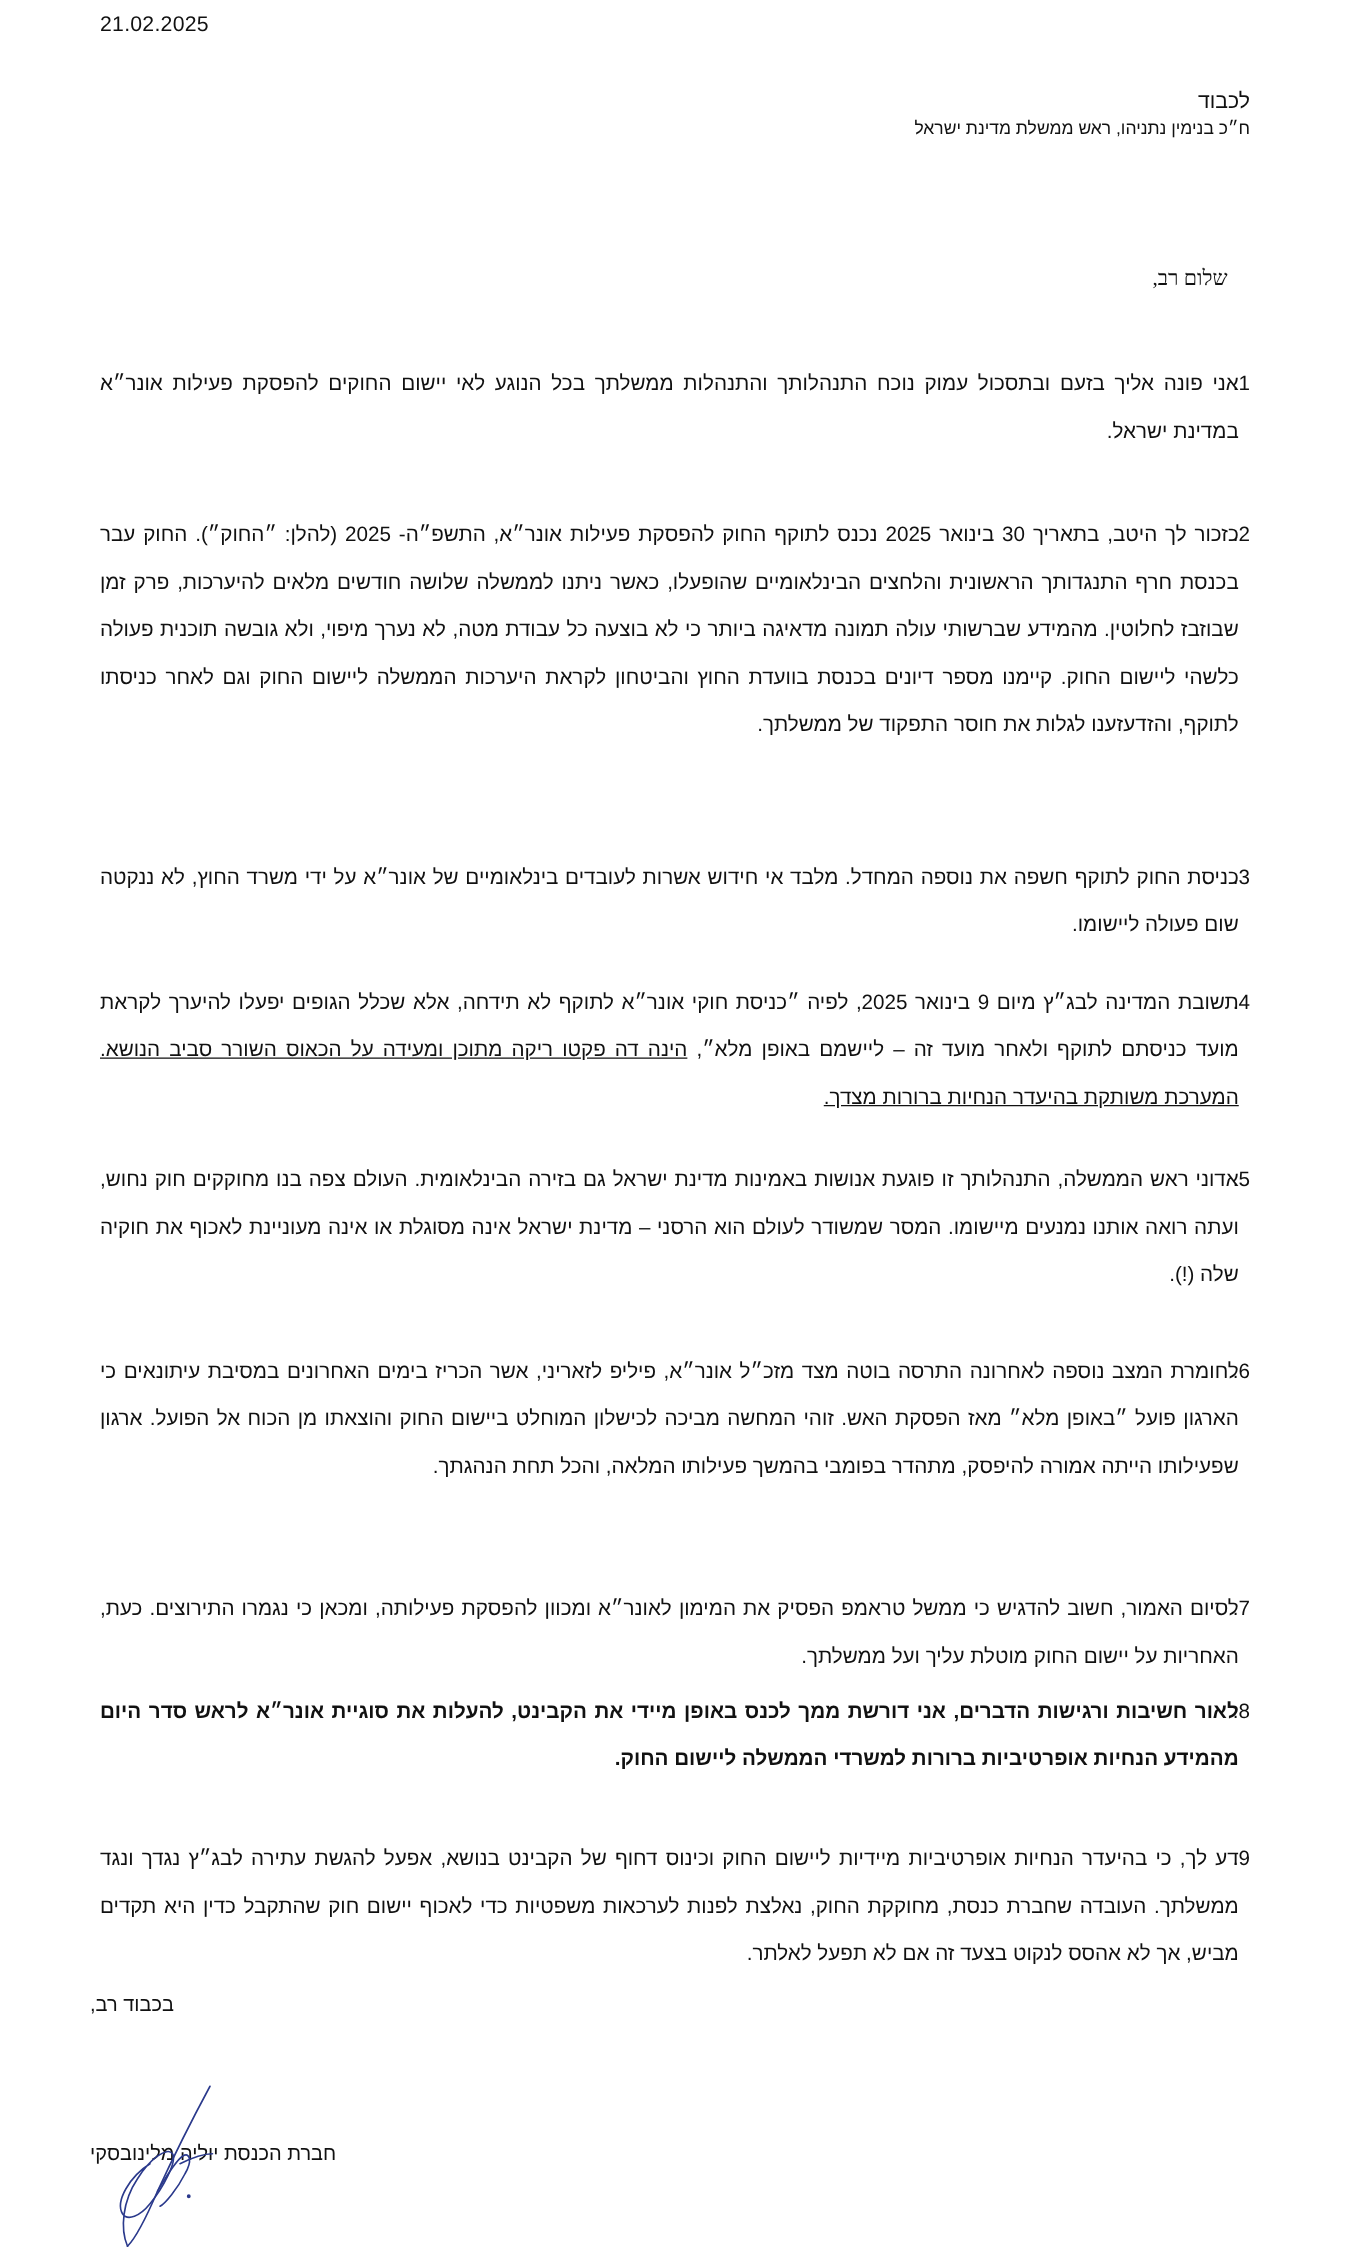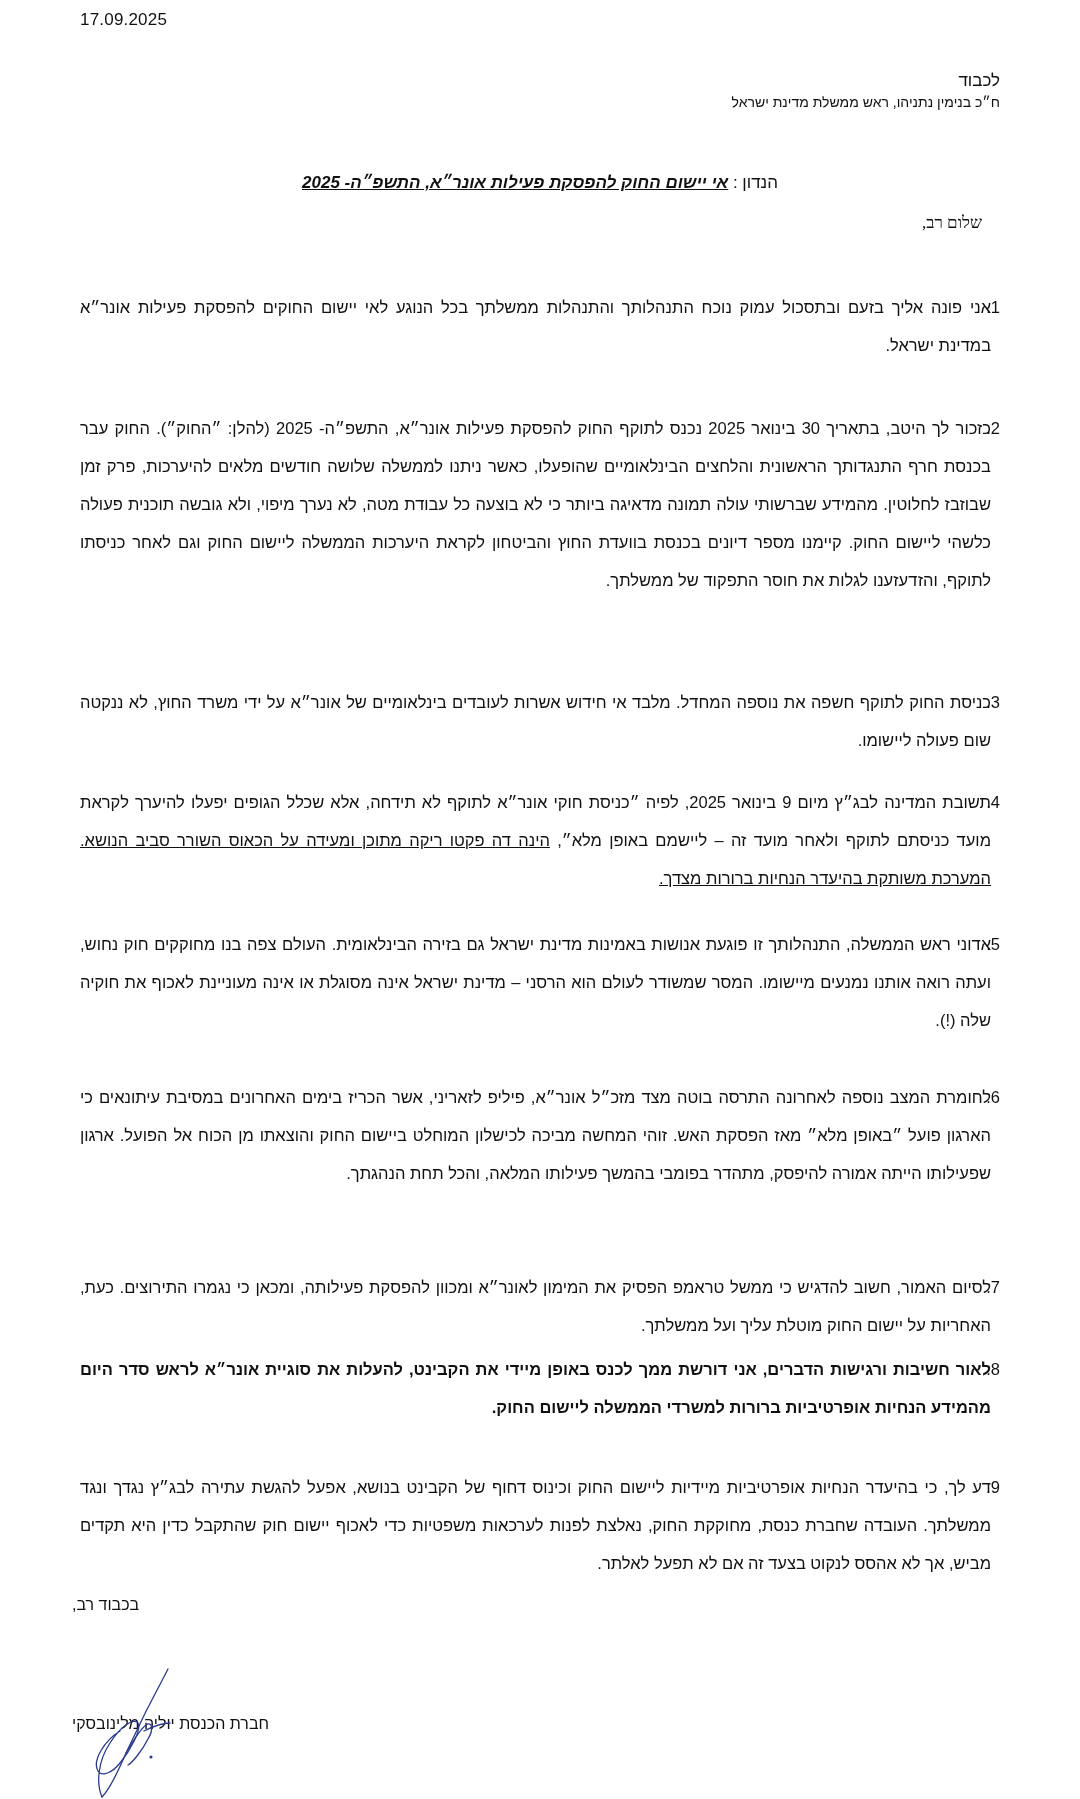--- a/index.html
+++ b/index.html
@@ -95,28 +95,25 @@
       direction: rtl;
       margin-top: 44px;
     }
     .cc-label { text-decoration: underline; }
   </style>
 </head>
 <body>
 
 <div class="page">
 
-  <div class="abs date">17.09.2025</div>
+  <div class="abs date">21.02.2025</div>
 
   <div class="abs rtl addressee-label">לכבוד</div>
   <div class="abs rtl addressee-name">ח״כ בנימין נתניהו, ראש ממשלת מדינת ישראל</div>
 
-  <div class="abs subject">
-    <span>הנדון : </span><span class="subject-text">אי יישום החוק להפסקת פעילות אונר״א, התשפ״ה- 2025</span>
-  </div>
 
   <div class="abs rtl greeting">שלום רב,</div>
 
   <div class="para" style="top:288px;">
     <span class="num">1.</span>
     <span class="body">אני פונה אליך בזעם ובתסכול עמוק נוכח התנהלותך והתנהלות ממשלתך בכל הנוגע לאי יישום החוקים להפסקת פעילות אונר״א במדינת ישראל.</span>
   </div>
 
   <div class="para" style="top:409px;">
     <span class="num">2.</span>

